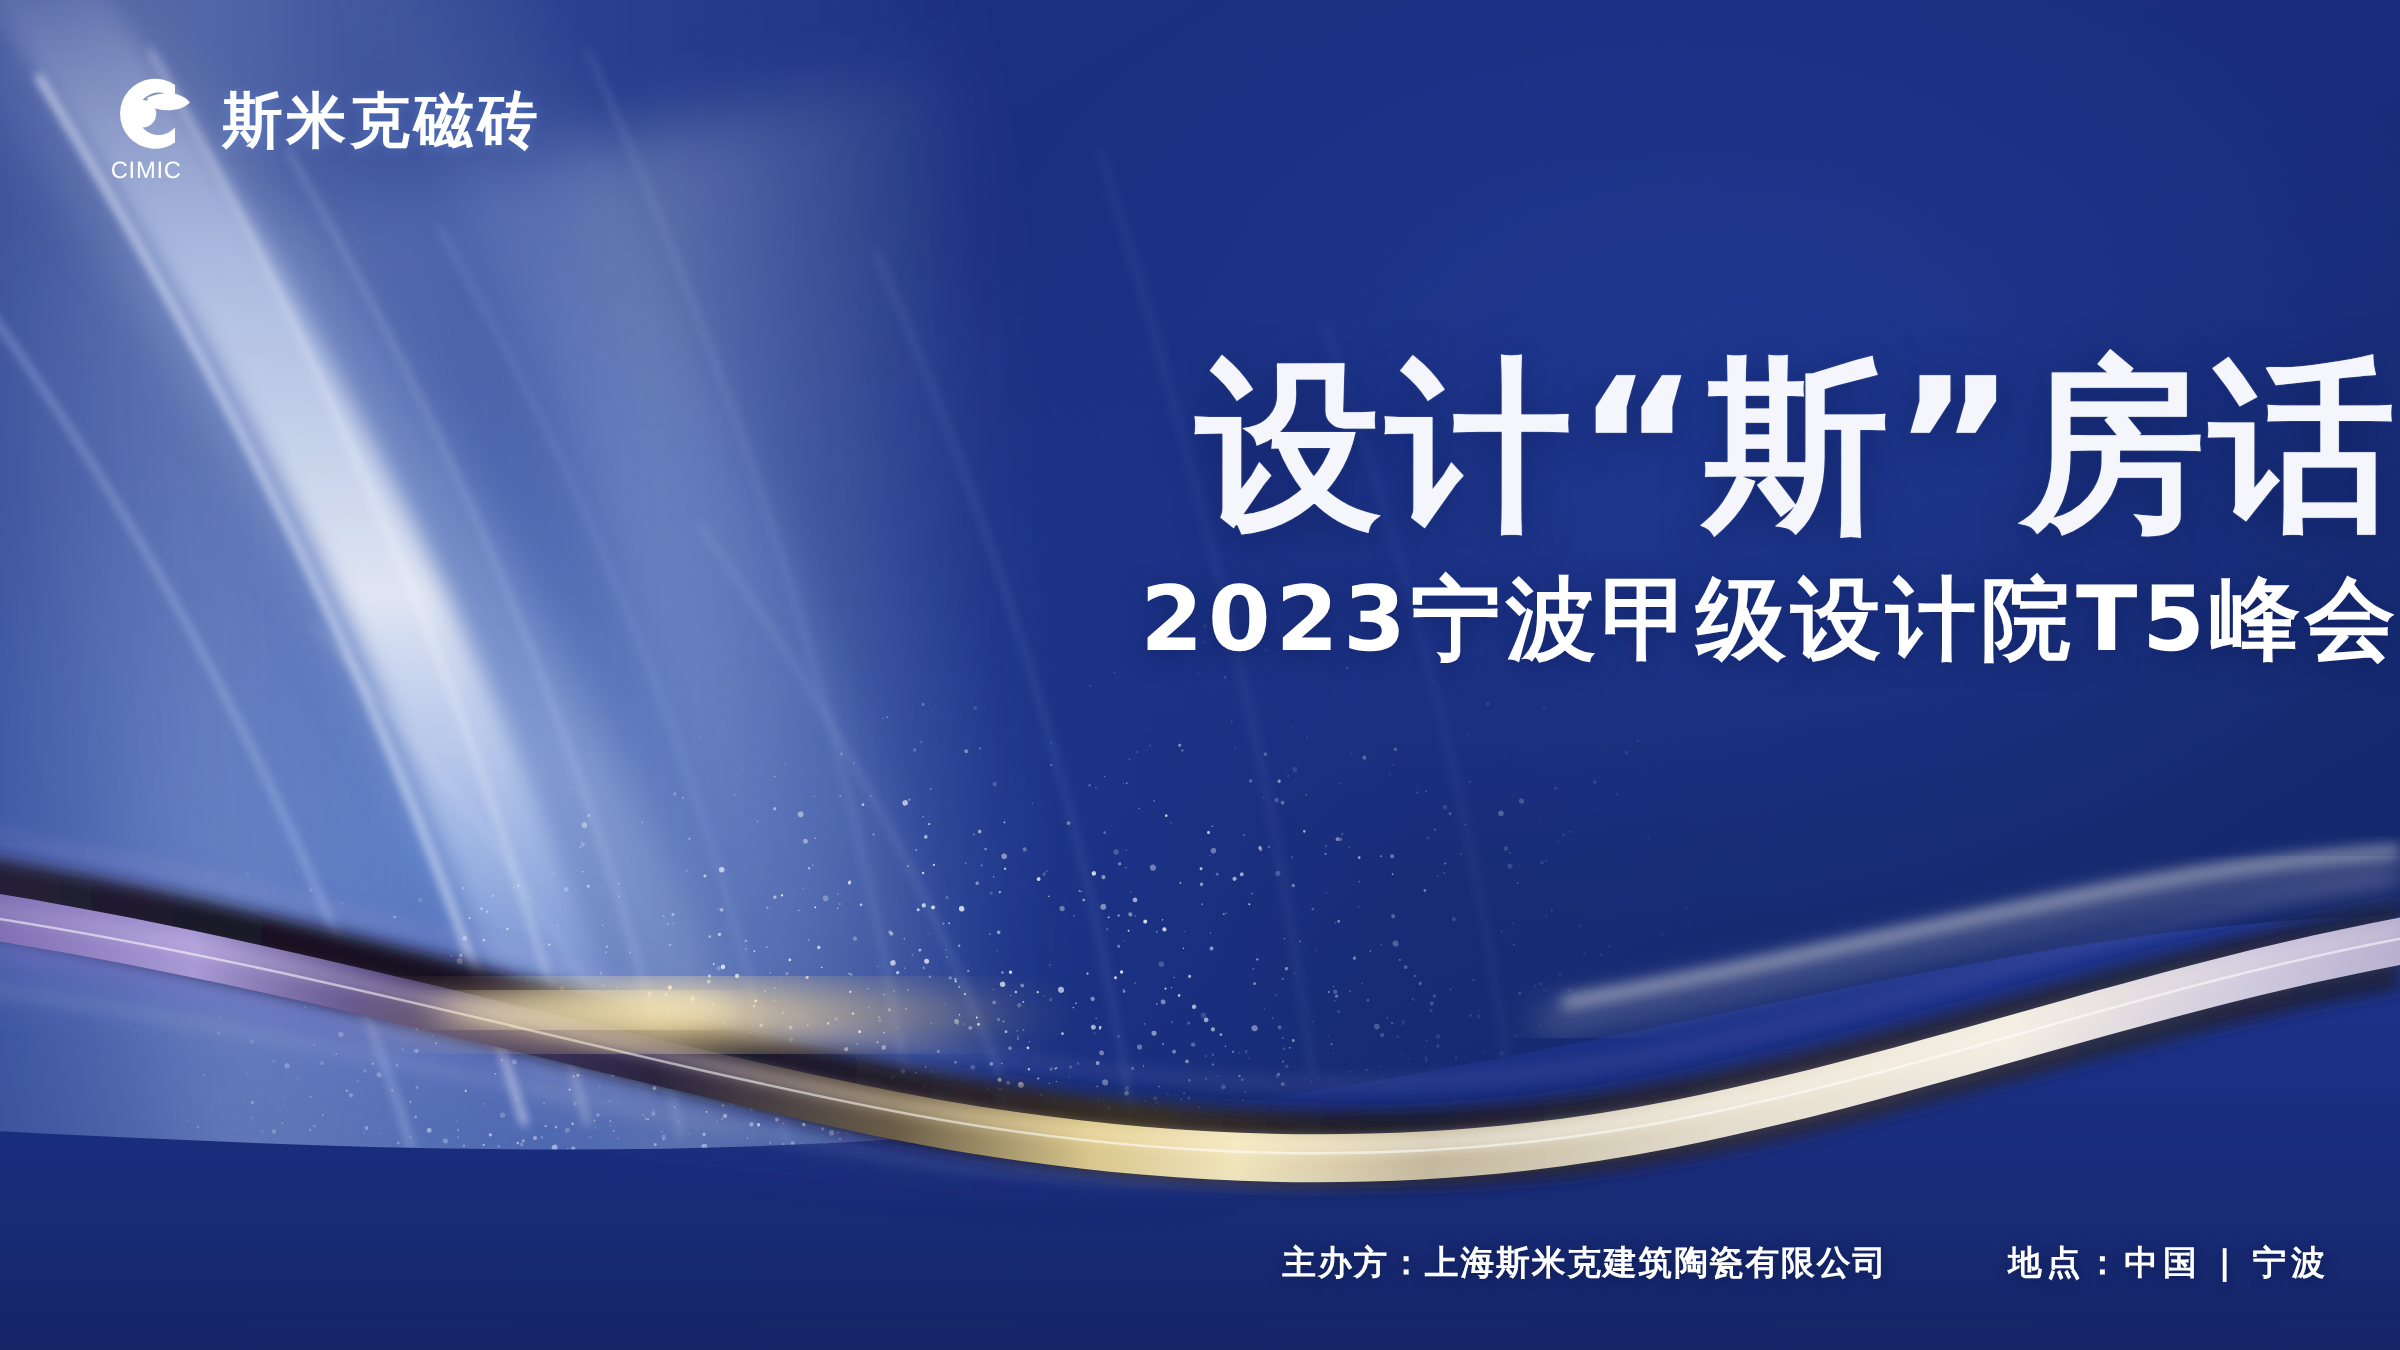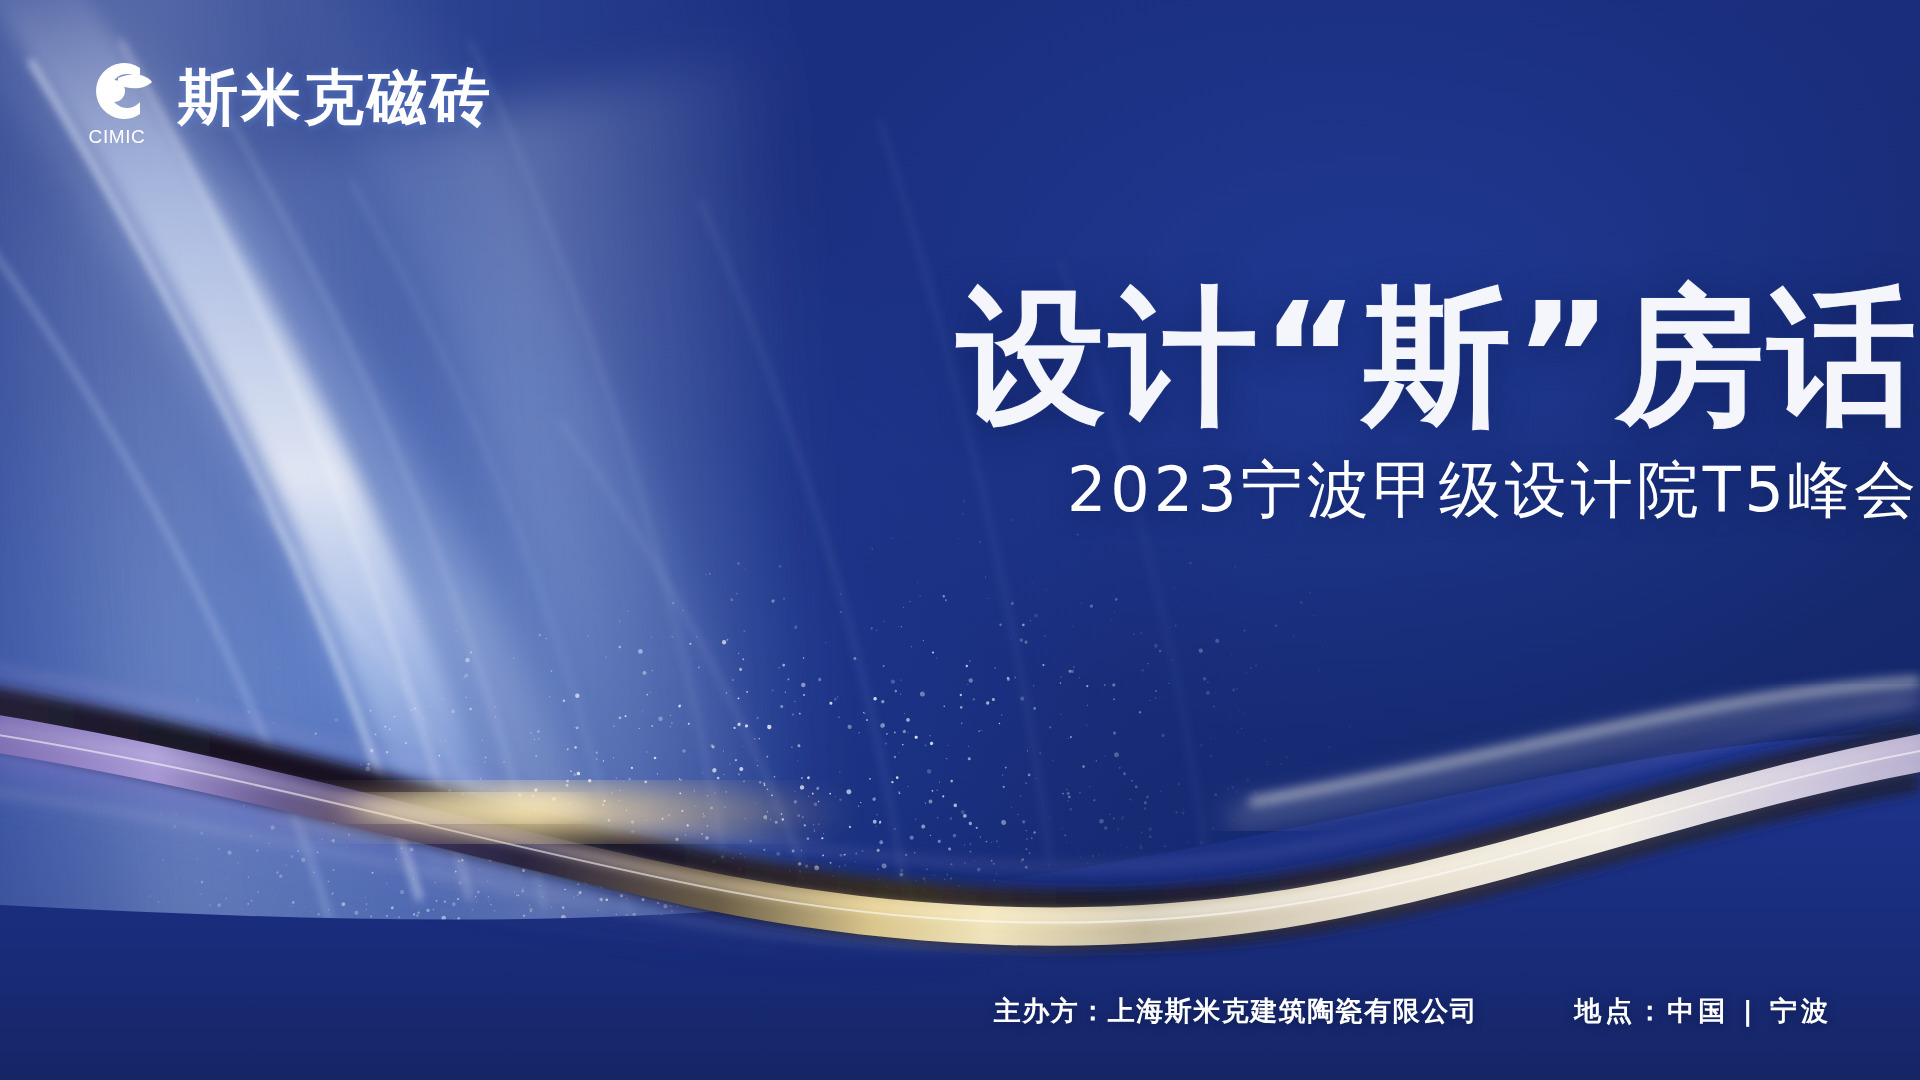--- a/index.html
+++ b/index.html
@@ -77,21 +77,21 @@
   .logo-cimic {
     position:absolute; left:0; bottom:-2px; width:78px;
     text-align:center;
     color:#ffffff;
     font-size:19px; font-weight:400; letter-spacing:0.6px;
     font-family:"Liberation Sans","DejaVu Sans",sans-serif;
     line-height:1;
   }
   .logo-wordmark {
     color:#ffffff;
-    font-size:60px;
+    font-size:48px;
     font-weight:700;
     letter-spacing:3px;
     line-height:1;
     margin-top:-6px;
     text-shadow:0 1px 10px rgba(120,170,255,0.35);
     font-family:"DejaVu Sans","Liberation Sans",sans-serif;
   }
 
   
   .headline-block {
@@ -108,39 +108,39 @@
     letter-spacing:4px;
     line-height:1.02;
     white-space:nowrap;
     text-shadow: 0 6px 34px rgba(10,24,80,0.55), 0 0 1px rgba(255,255,255,0.6);
     font-family:"DejaVu Sans","Liberation Sans",sans-serif;
     padding-left: 26px;
   }
   .subline {
     margin-top:26px;
     color:#ffffff;
-    font-size:62px;
-    font-weight:400;
+    font-size:72px;
+    font-weight:700;
     letter-spacing:4px;
     line-height:1;
     white-space:nowrap;
     text-shadow:0 4px 20px rgba(10,24,80,0.5);
     font-family:"DejaVu Sans","Liberation Sans",sans-serif;
     padding-left: 18px;
   }
 
   
   .footer {
     position:absolute;
     left:0; right:0; bottom:52px;
     display:flex;
     justify-content:flex-end;
     align-items:flex-start;
     gap:96px;
-    padding-right:88px;
+    padding-right:56px;
   }
   .footer-col { display:flex; flex-direction:column; gap:12px; }
   .footer-line {
     color:#ffffff;
     font-size:27px;
     font-weight:600;
     letter-spacing:1.5px;
     line-height:1.22;
     white-space:nowrap;
     text-shadow:0 2px 10px rgba(8,20,64,0.6);

